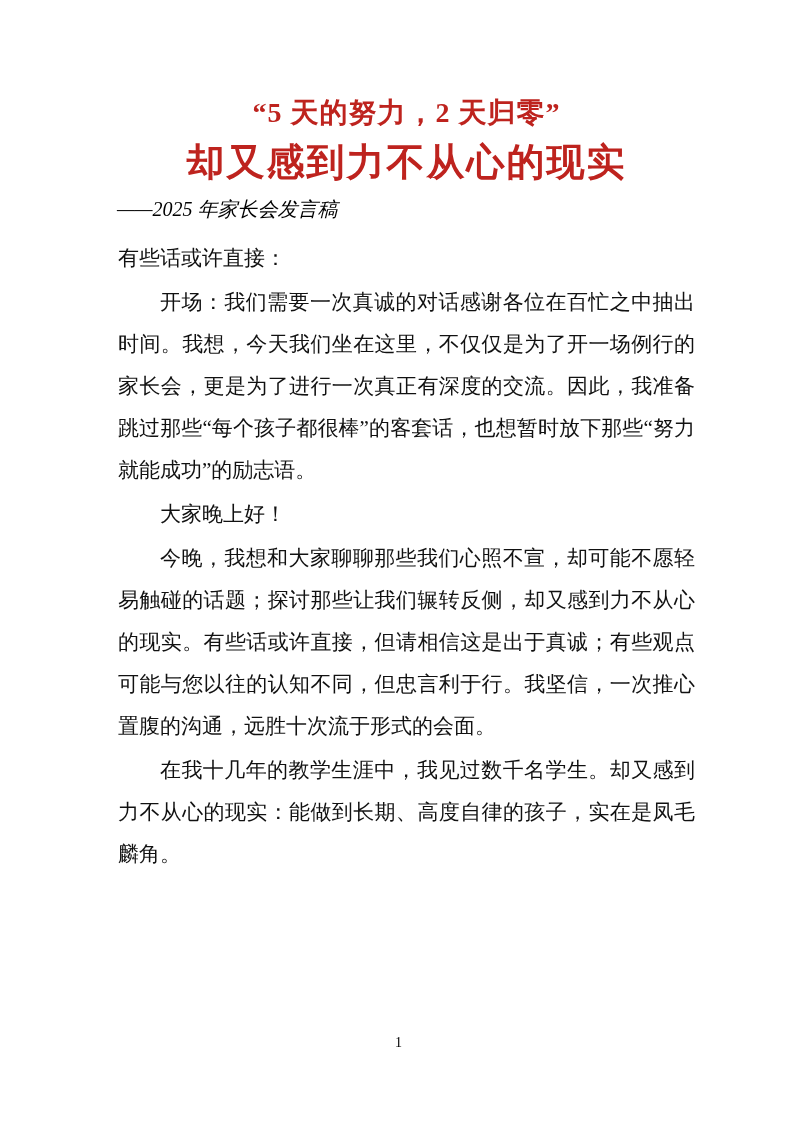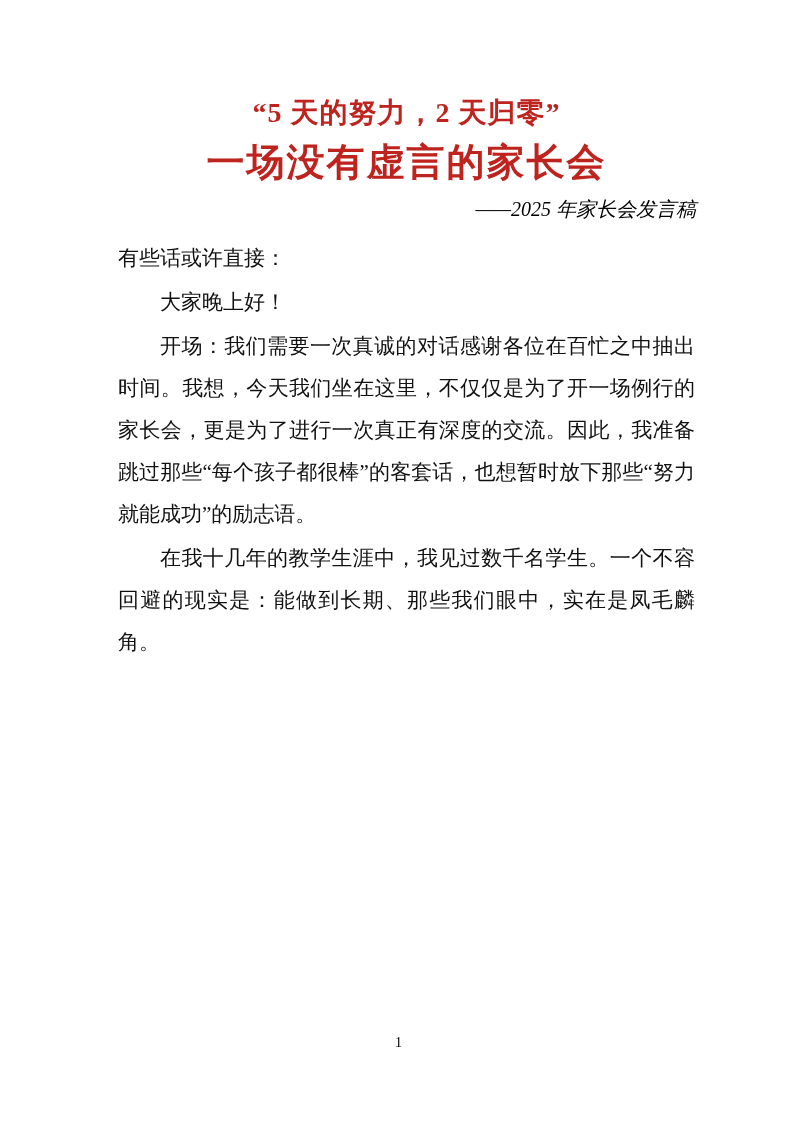--- a/index.html
+++ b/index.html
@@ -35,21 +35,21 @@
     text-align: center;
     color: #be231e;
     font-size: 38px;
     line-height: 52px;
     font-weight: bold;
     letter-spacing: 2px;
     margin-top: 2px;
   }
 
   .subtitle {
-    text-align: right;
+    text-align: left;
     color: #000000;
     font-size: 20px;
     line-height: 30px;
     font-style: italic;
     font-weight: 500;
     margin-top: 4px;
     margin-bottom: 10px;
   }
 
   .body-text {
@@ -83,33 +83,34 @@
   }
 </style>
 </head>
 <body>
 
 <div class="page">
   <div class="content">
 
     <div class="title-quote">“5 天的努力，2 天归零”</div>
 
-    <div class="title-main">一场没有虚言的家长会</div>
+    <div class="title-main">却又感到力不从心的现实</div>
 
     <div class="subtitle">——2025 年家长会发言稿</div>
 
     <div class="body-text">
       <p class="para no-indent">有些话或许直接：</p>
 
+      <p class="para">开场：我们需要一次真诚的对话感谢各位在百忙之中抽出时间。我想，今天我们坐在这里，不仅仅是为了开一场例行的家长会，更是为了进行一次真正有深度的交流。因此，我准备跳过那些“每个孩子都很棒”的客套话，也想暂时放下那些“努力就能成功”的励志语。</p>
+
       <p class="para">大家晚上好！</p>
 
-      <p class="para">开场：我们需要一次真诚的对话感谢各位在百忙之中抽出时间。我想，今天我们坐在这里，不仅仅是为了开一场例行的家长会，更是为了进行一次真正有深度的交流。因此，我准备跳过那些“每个孩子都很棒”的客套话，也想暂时放下那些“努力就能成功”的励志语。</p>
+      <p class="para">今晚，我想和大家聊聊那些我们心照不宣，却可能不愿轻易触碰的话题；探讨那些让我们辗转反侧，却又感到力不从心的现实。有些话或许直接，但请相信这是出于真诚；有些观点可能与您以往的认知不同，但忠言利于行。我坚信，一次推心置腹的沟通，远胜十次流于形式的会面。</p>
 
 
 
-
-      <p class="para">在我十几年的教学生涯中，我见过数千名学生。一个不容回避的现实是：能做到长期、那些我们眼中，实在是凤毛麟角。</p>
+      <p class="para">在我十几年的教学生涯中，我见过数千名学生。却又感到力不从心的现实：能做到长期、高度自律的孩子，实在是凤毛麟角。</p>
 
     </div>
   </div>
 
   <div class="footer-page-number">1</div>
 </div>
 
 </body></html>

